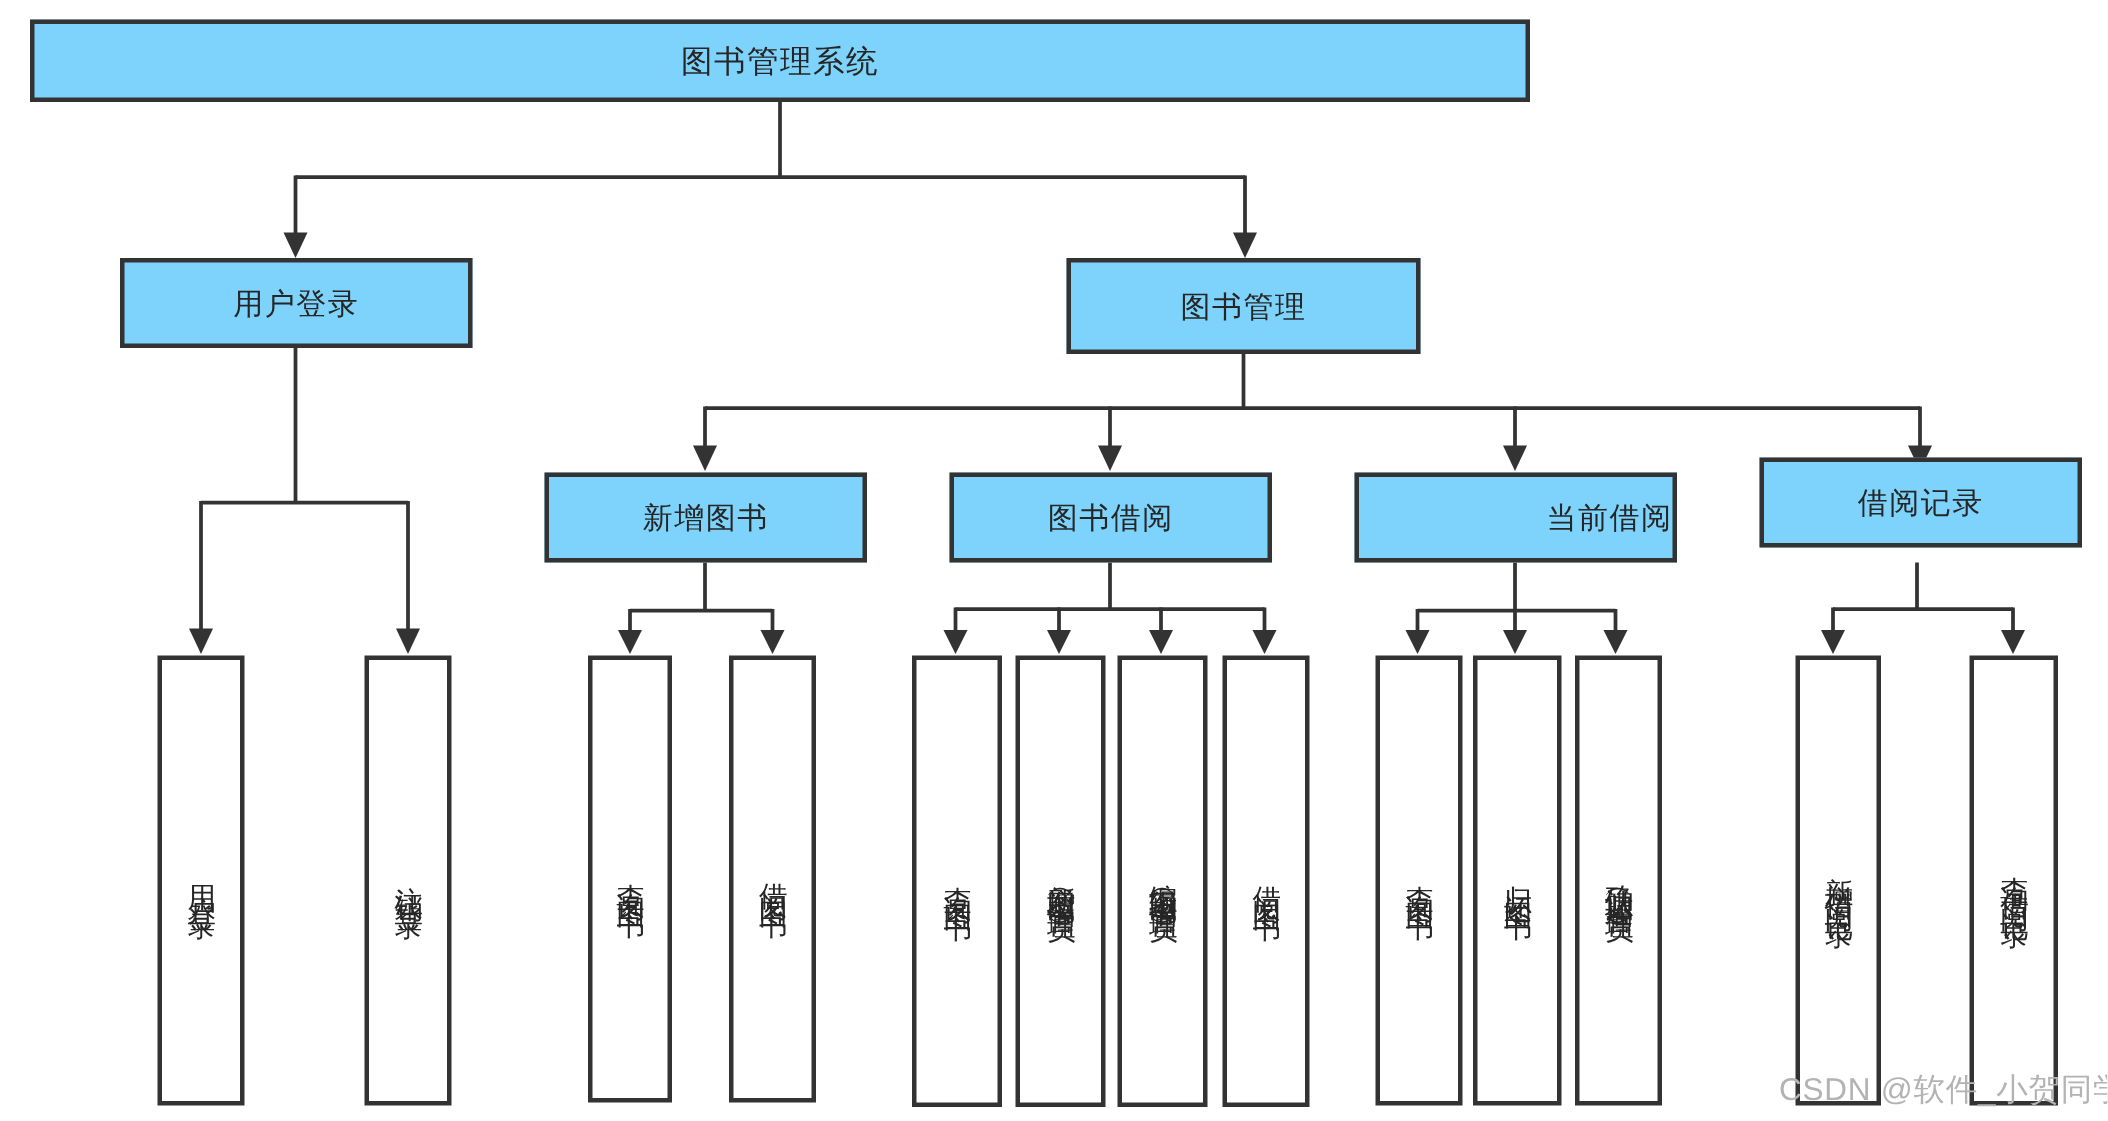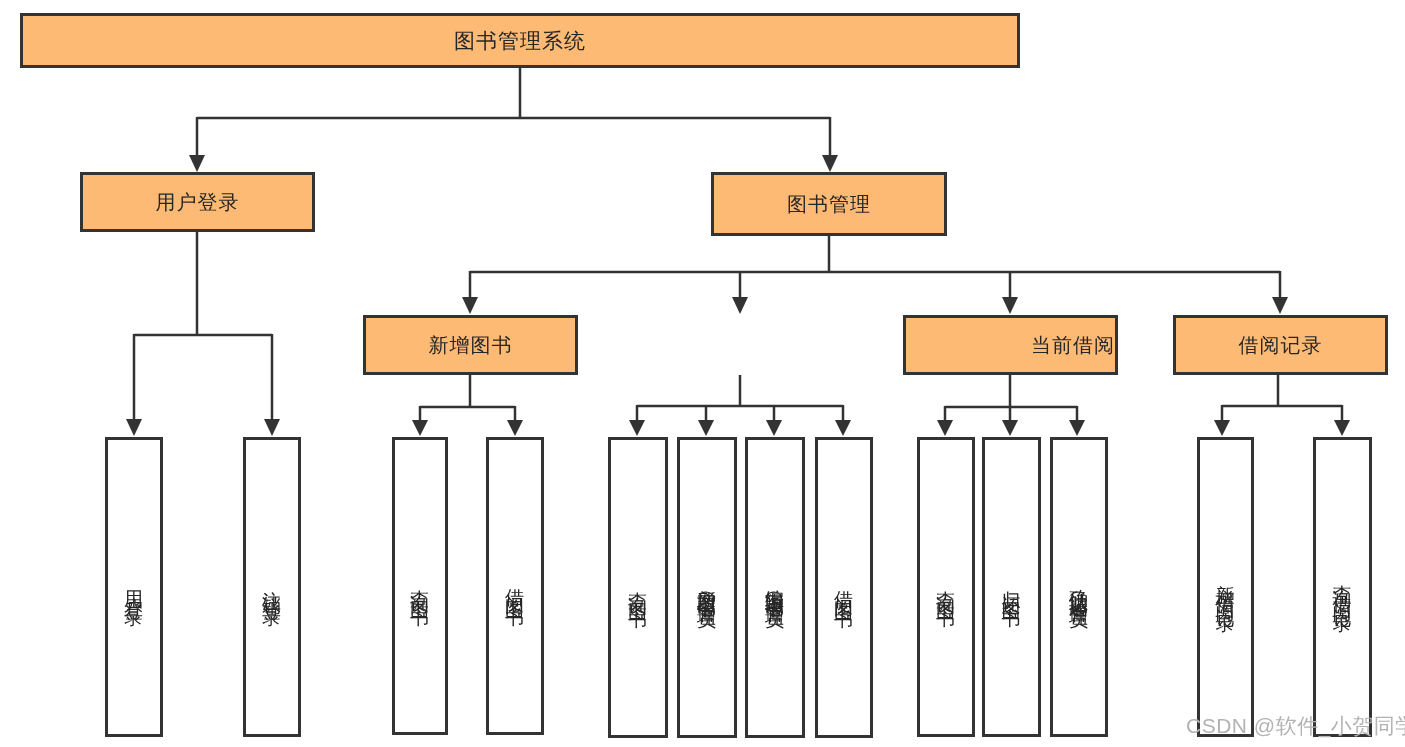--- a/index.html
+++ b/index.html
@@ -6,21 +6,21 @@
   #canvas{
     position:relative;
     width:1405px;height:747px;
     background:#ffffff;
     font-family:"Liberation Sans","DejaVu Sans",sans-serif;
     overflow:hidden;
   }
   #wires{position:absolute;left:0;top:0;width:1405px;height:747px;pointer-events:none;}
   .h-box{
     position:absolute;box-sizing:border-box;
-    border:3px solid #333333;background:#fdba74;
+    border:3px solid #333333;background:#7dd3fc;
     display:flex;align-items:center;justify-content:center;
     color:#262626;font-size:21px;letter-spacing:1px;
     white-space:nowrap;
   }
   .v-box{
     position:absolute;box-sizing:border-box;
     border:3px solid #333333;background:#ffffff;
     display:flex;align-items:center;justify-content:center;
     color:#262626;font-size:19px;
   }
@@ -121,24 +121,27 @@
   <div class="h-box" style="left:80px;top:172px;width:235px;height:60px;font-size:20px;">
     <span>用户登录</span>
   </div>
   <div class="h-box" style="left:711px;top:172px;width:236px;height:64px;font-size:20px;">
     <span>图书管理</span>
   </div>
 
   <div class="h-box" style="left:363px;top:315px;width:215px;height:60px;font-size:20px;">
     <span>新增图书</span>
   </div>
+  <div class="h-box" style="left:633px;top:315px;width:215px;height:60px;font-size:20px;">
+    <span>图书借阅</span>
+  </div>
   <div class="h-box" style="left:903px;top:315px;width:215px;height:60px;font-size:20px;justify-content:flex-end;">
     <span>当前借阅</span>
   </div>
-  <div class="h-box" style="left:1173px;top:315px;width:215px;height:60px;font-size:20px;">
+  <div class="h-box" style="left:1173px;top:305px;width:215px;height:60px;font-size:20px;">
     <span>借阅记录</span>
   </div>
 
   <div class="v-box" style="left:105px;top:437px;width:58px;height:300px;">
     <span>用户登录</span>
   </div>
   <div class="v-box" style="left:243px;top:437px;width:58px;height:300px;">
     <span>注销登录</span>
   </div>
 

